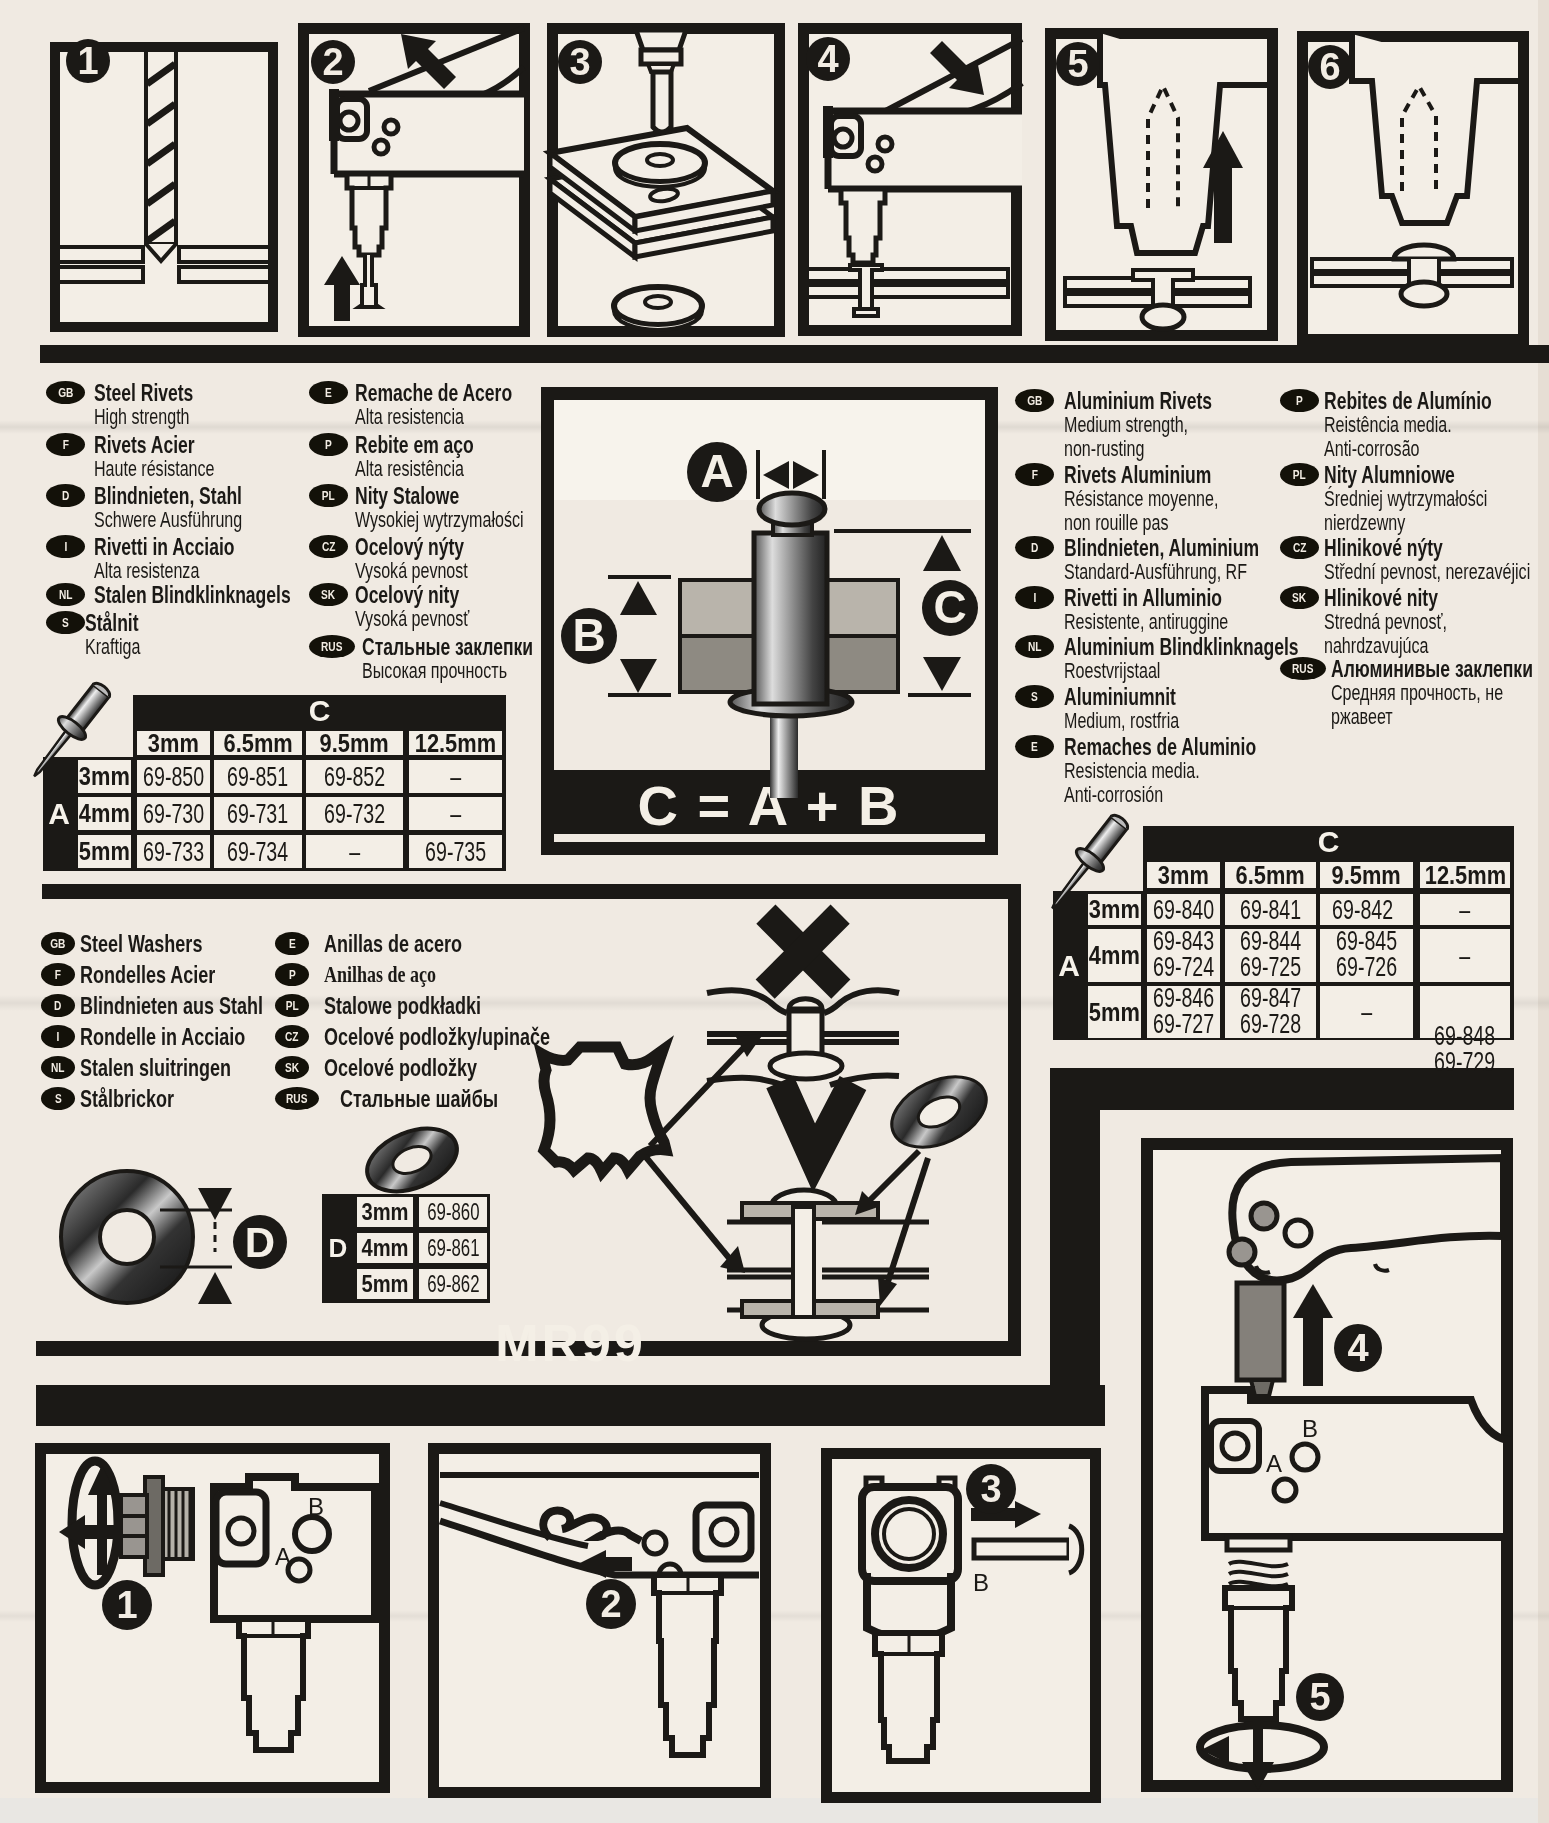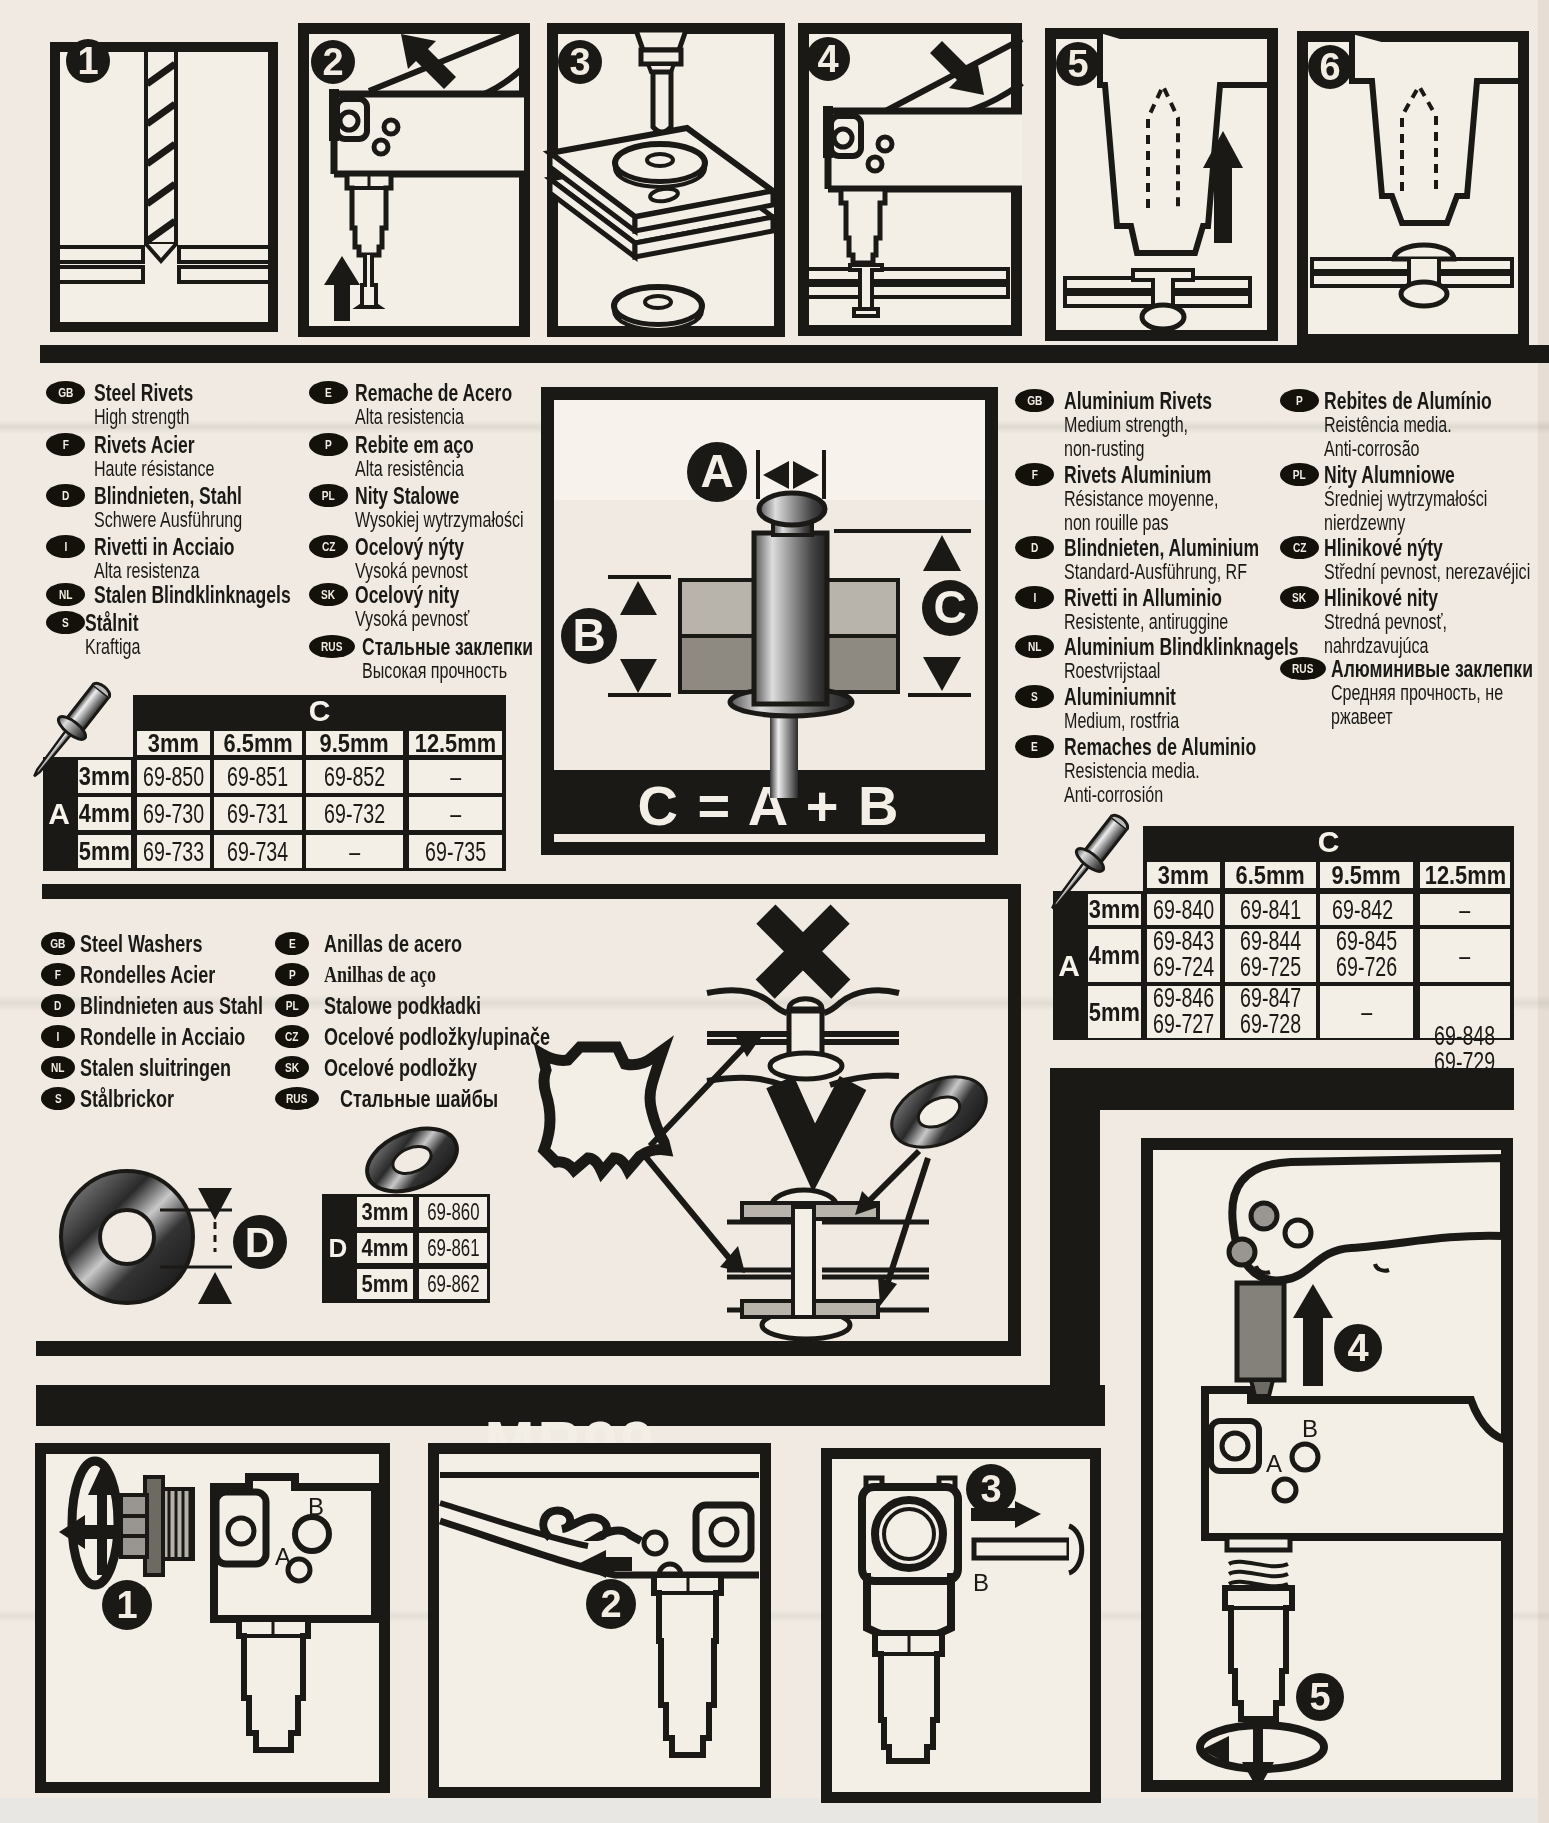--- a/index.html
+++ b/index.html
@@ -23,21 +23,21 @@
 <div class="abs" style="left:0;top:420px;width:1549px;height:14px;background:linear-gradient(#00000000,#00000012,#00000000)"></div>
 <div class="abs" style="left:0;top:995px;width:1549px;height:16px;background:linear-gradient(#00000000,#00000010,#00000000)"></div>
 <div class="abs" style="left:0;top:1610px;width:1549px;height:12px;background:linear-gradient(#00000000,#0000000d,#00000000)"></div>
 <div class="blk" style="left:40px;top:345px;width:1509px;height:18px"></div>
 <div class="blk" style="left:42px;top:884px;width:979px;height:15px"></div>
 <div class="blk" style="left:36px;top:1341px;width:985px;height:15px"></div>
 <div class="blk" style="left:1050px;top:1068px;width:464px;height:42px"></div>
 <div class="blk" style="left:1008px;top:884px;width:13px;height:472px"></div>
 <div class="blk" style="left:1050px;top:1068px;width:50px;height:357px"></div>
 <div class="blk" style="left:36px;top:1385px;width:1069px;height:41px"></div>
-<div class="wht" style="left:36px;top:1414px;width:1069px;height:56px;font-size:60px;letter-spacing:3px">
+<div class="wht" style="left:36px;top:1315px;width:1069px;height:56px;font-size:52px;letter-spacing:3px">
       <span class="cx" style="transform:scaleX(1);transform-origin:50% 50%">MR99</span>
     </div>
 <div class="li" style="left:46px;top:380px">
       <span class="bdg b1" style="width:39px">
         <span class="cx" style="transform:scaleX(.78);transform-origin:50% 50%">GB</span>
       </span>
       <div style="margin-left:9px;">
         <div class="t1"><span class="cx" style="transform:scaleX(0.73)">Steel Rivets</span></div>
         <div class="t2"><span class="cx" style="transform:scaleX(0.73)">High strength</span></div>
       </div>

